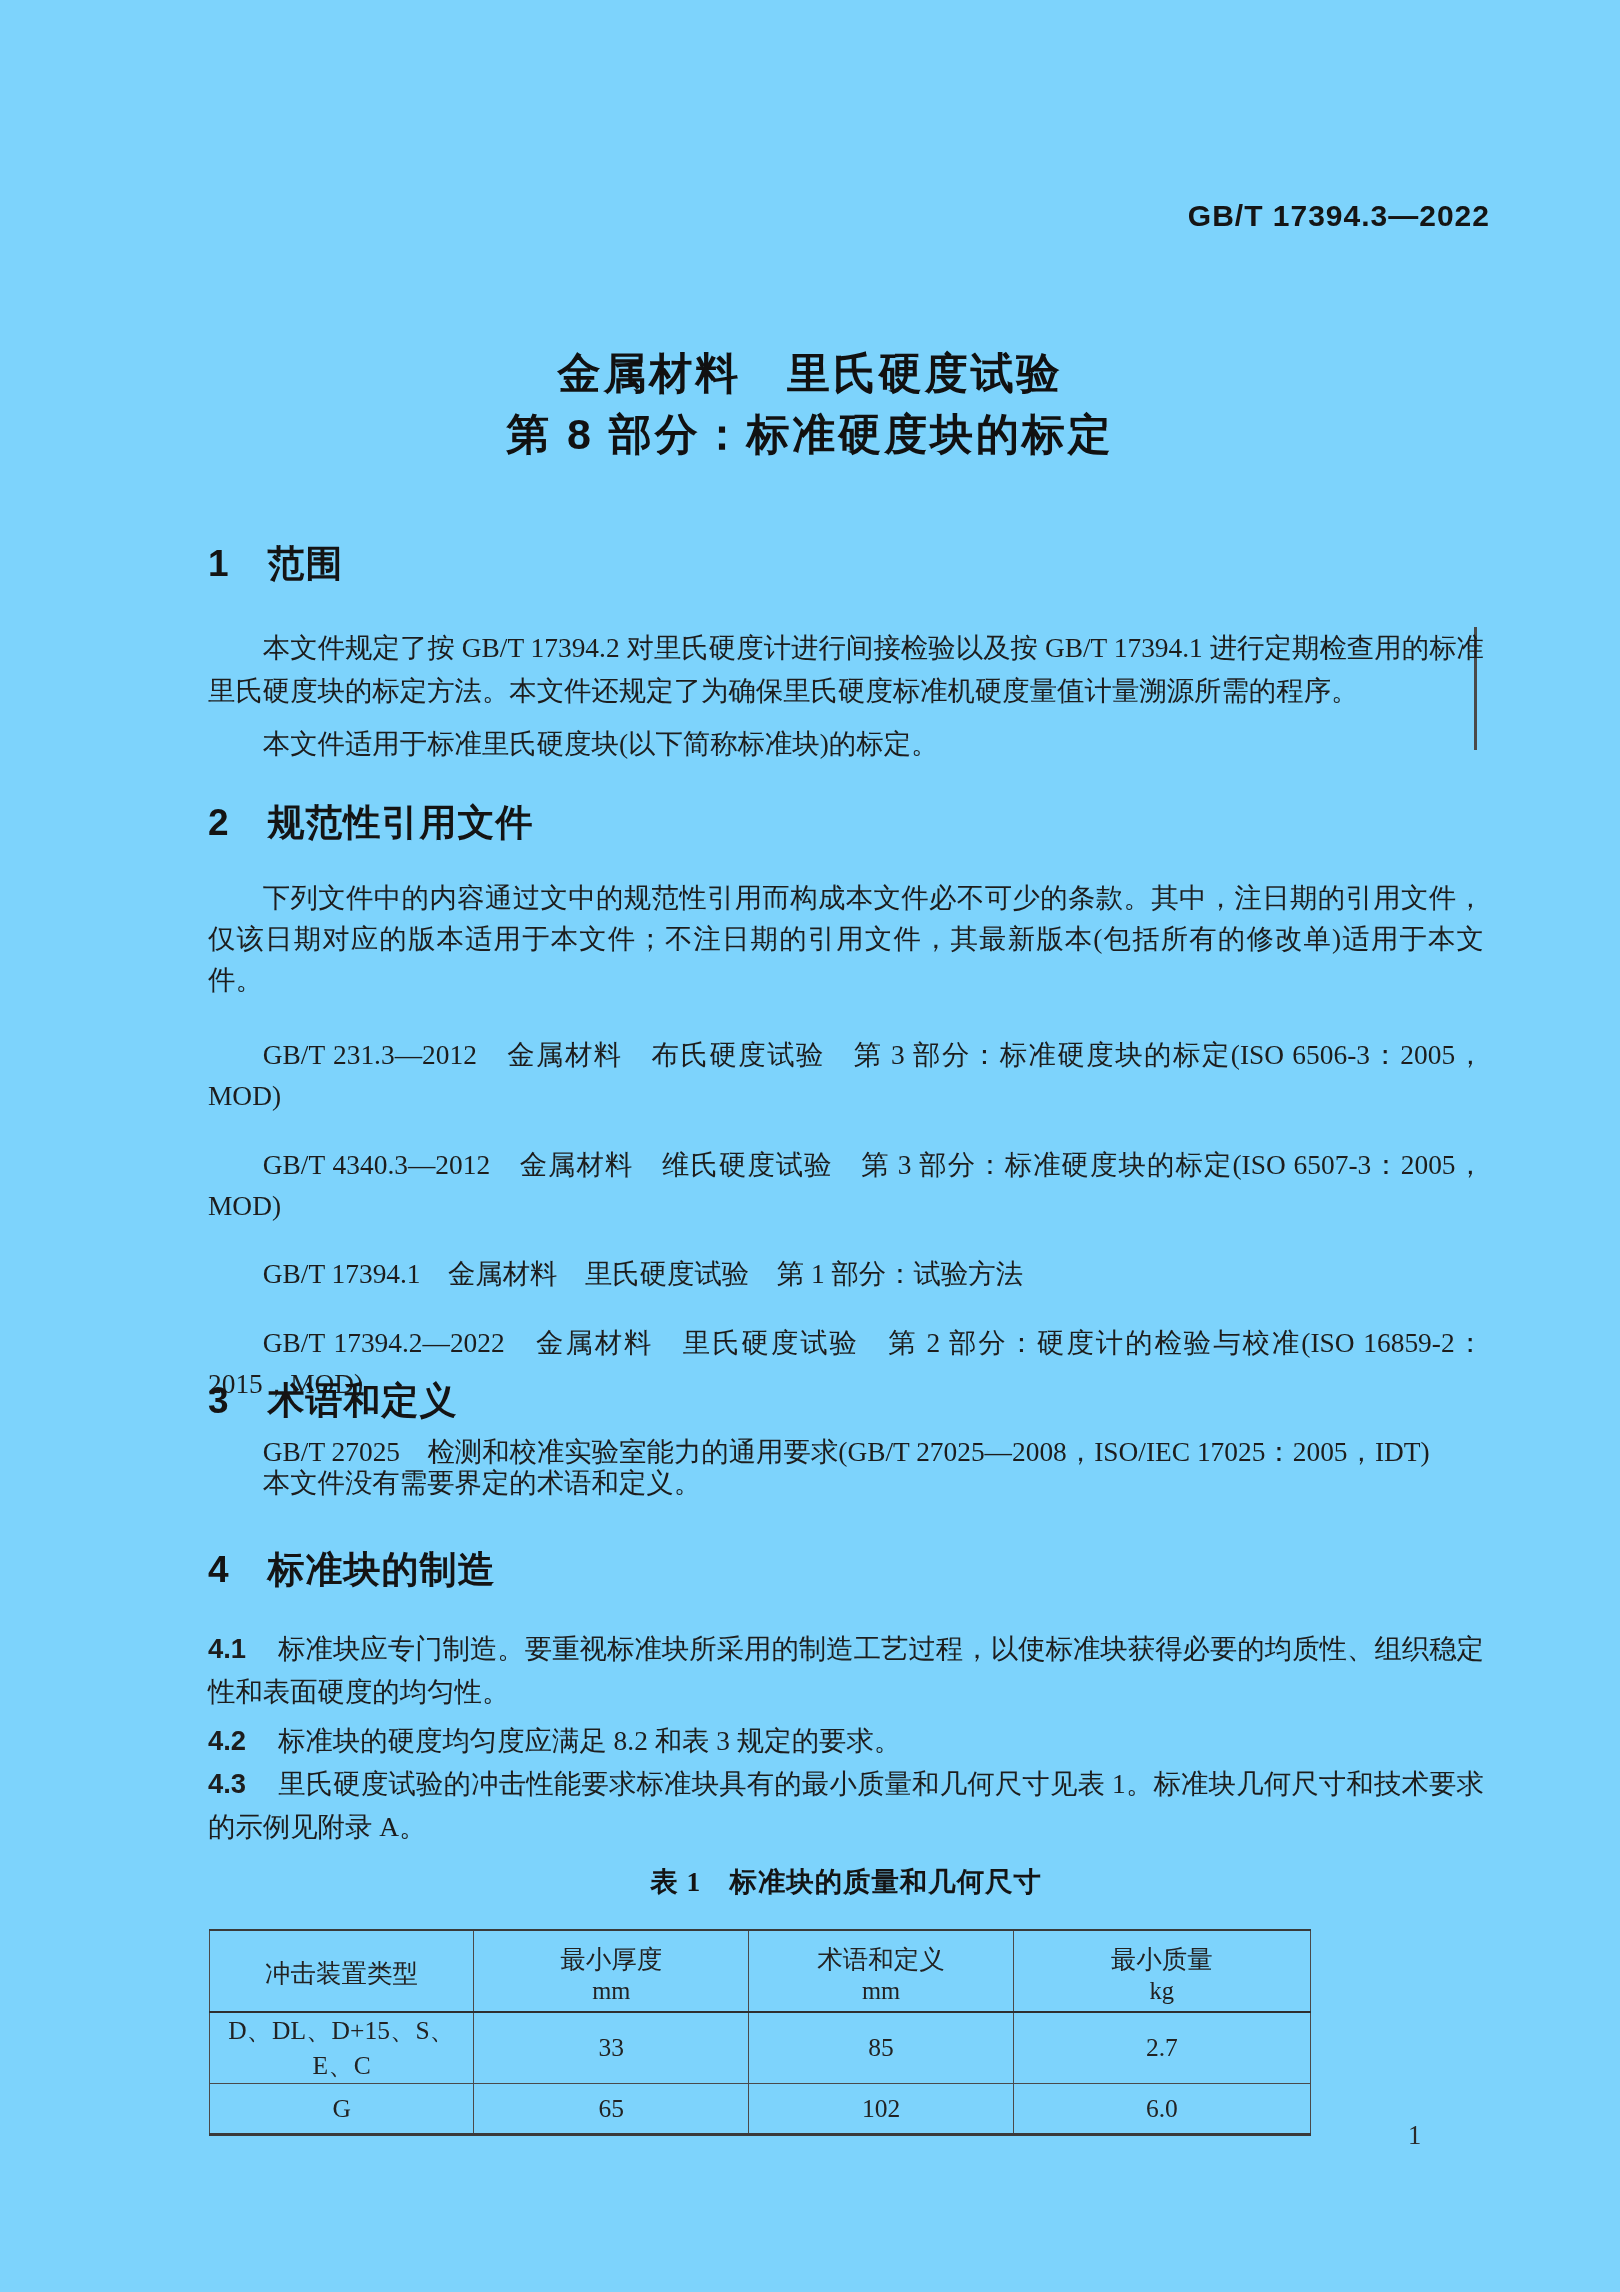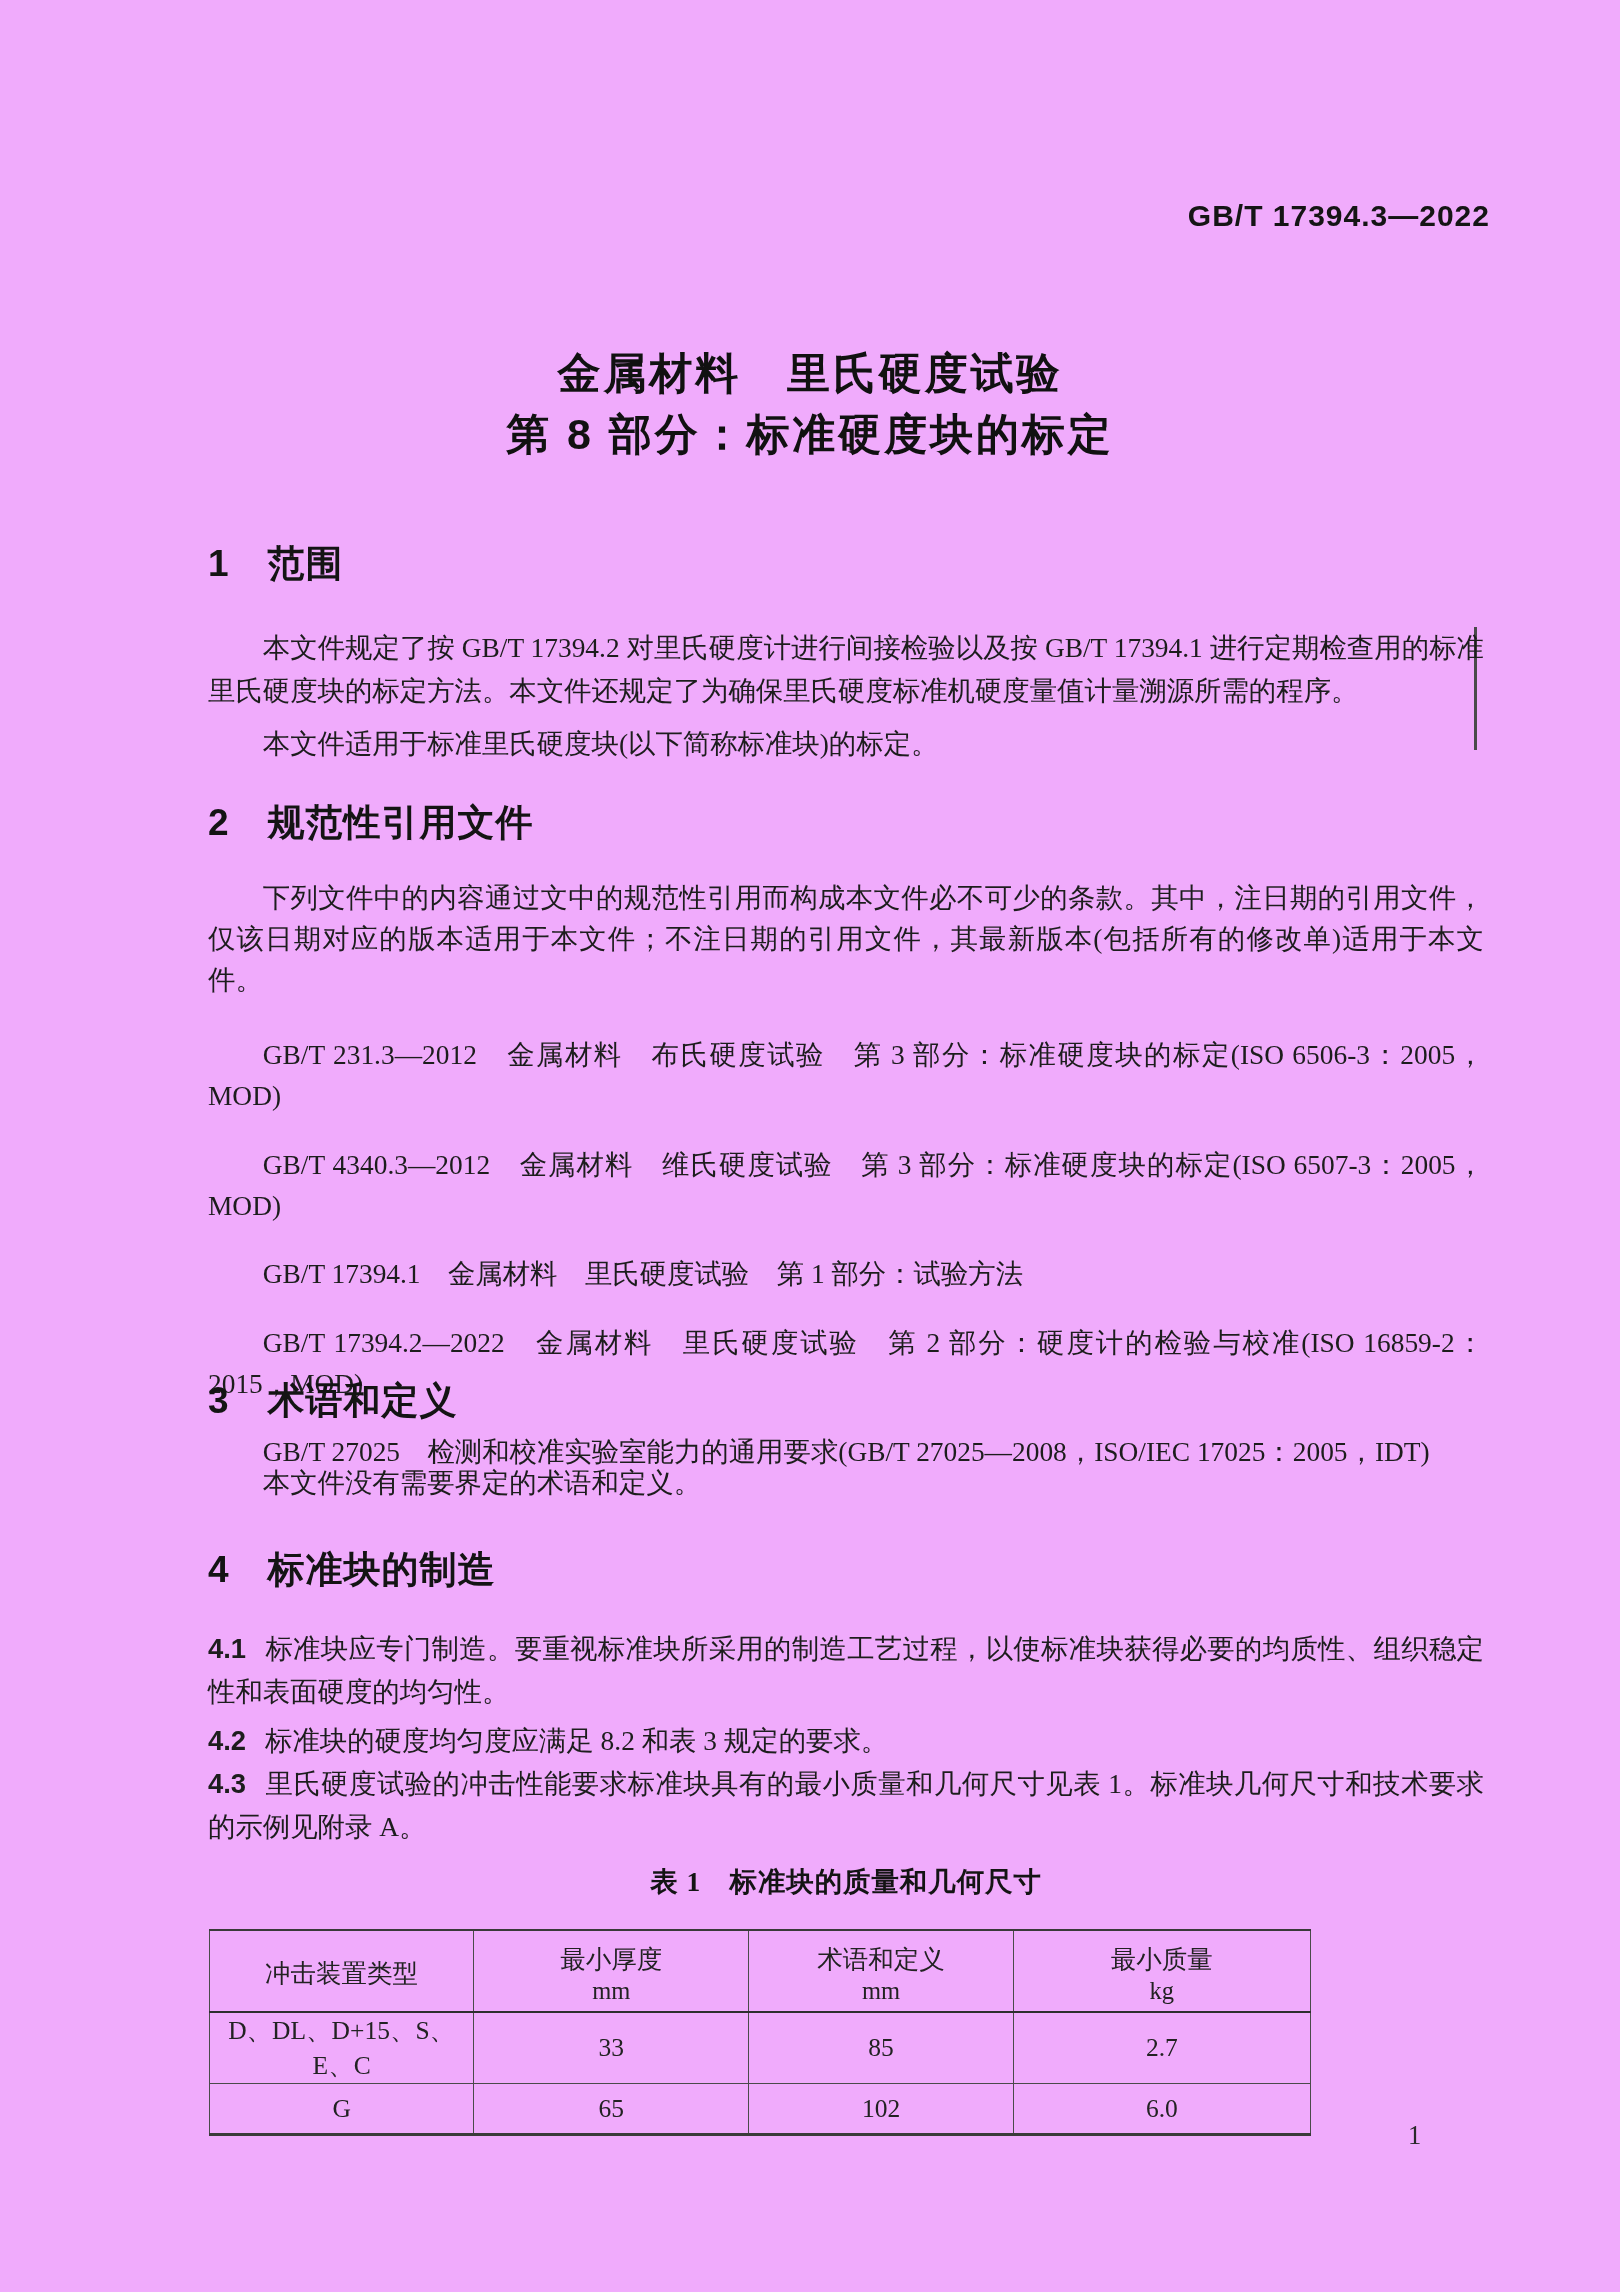--- a/index.html
+++ b/index.html
@@ -5,21 +5,21 @@
   html,body{margin:0;padding:0;}
   body{
     width:1620px;height:2293px;
     background:#efefef;
     font-family:"Liberation Serif","DejaVu Serif",serif;
     color:#1d1d1d;
   }
   .page{
     position:relative;
     width:1620px;height:2293px;
-    background:#f0abfc;
+    background:#7dd3fc;
     overflow:hidden;
   }
   .doc-code{
     position:absolute;top:199px;right:130px;
     font-family:"Liberation Sans","DejaVu Sans",sans-serif;
     font-weight:bold;font-size:30px;letter-spacing:1px;
     color:#151515;
   }
   .title{
     position:absolute;top:343px;left:173px;width:1274px;
@@ -39,21 +39,21 @@
     color:#141414;letter-spacing:1px;
   }
   .body-p{
     font-size:27.4px;line-height:43px;
     text-align:justify;color:#1d1d1d;
   }
   .ind{text-indent:2em;}
   .refs .body-p{line-height:41px;}
   .clause .clause-num{
     font-family:"Liberation Sans","DejaVu Sans",sans-serif;
-    font-weight:bold;margin-right:19px;
+    font-weight:bold;margin-right:32px;
   }
   .table-caption{
     position:absolute;left:208px;top:1864px;width:1276px;
     text-align:center;
     font-family:Liberation Serif, serif;
     font-weight:bold;font-size:27.4px;color:#141414;
     letter-spacing:1px;
   }
   table.t1{
     position:absolute;left:209px;top:1929px;width:1102px;

